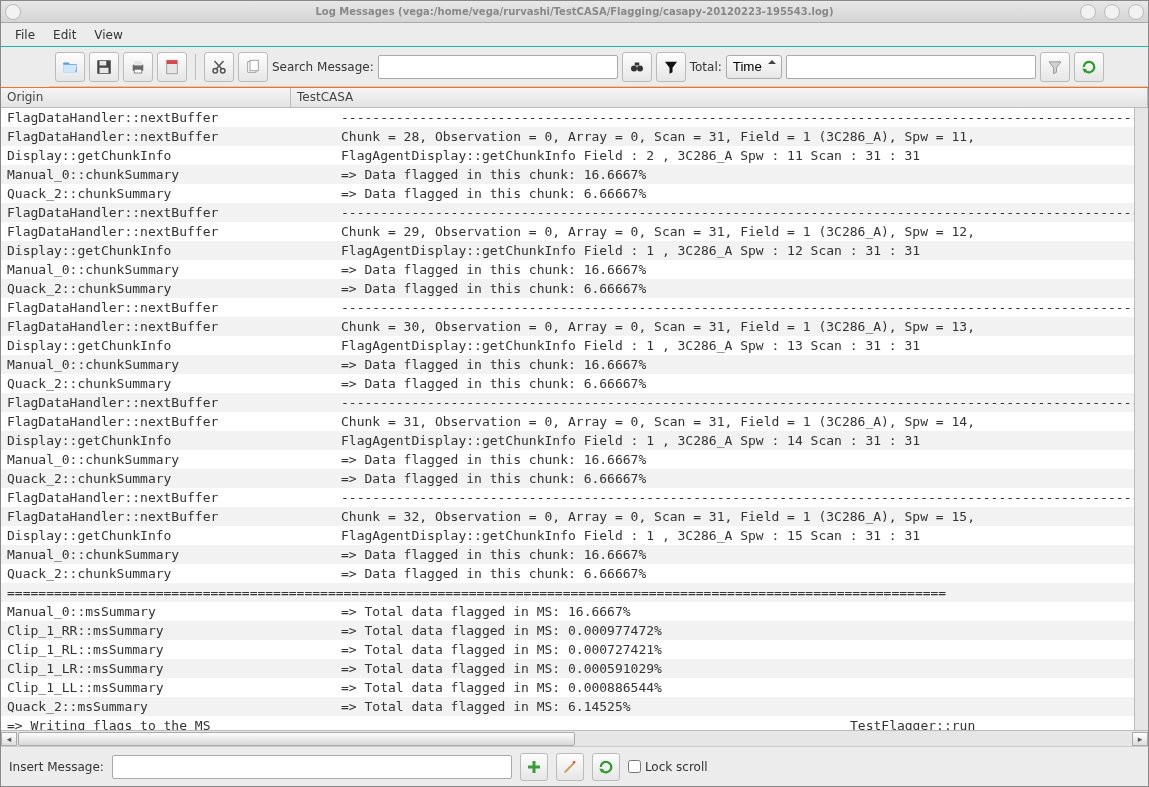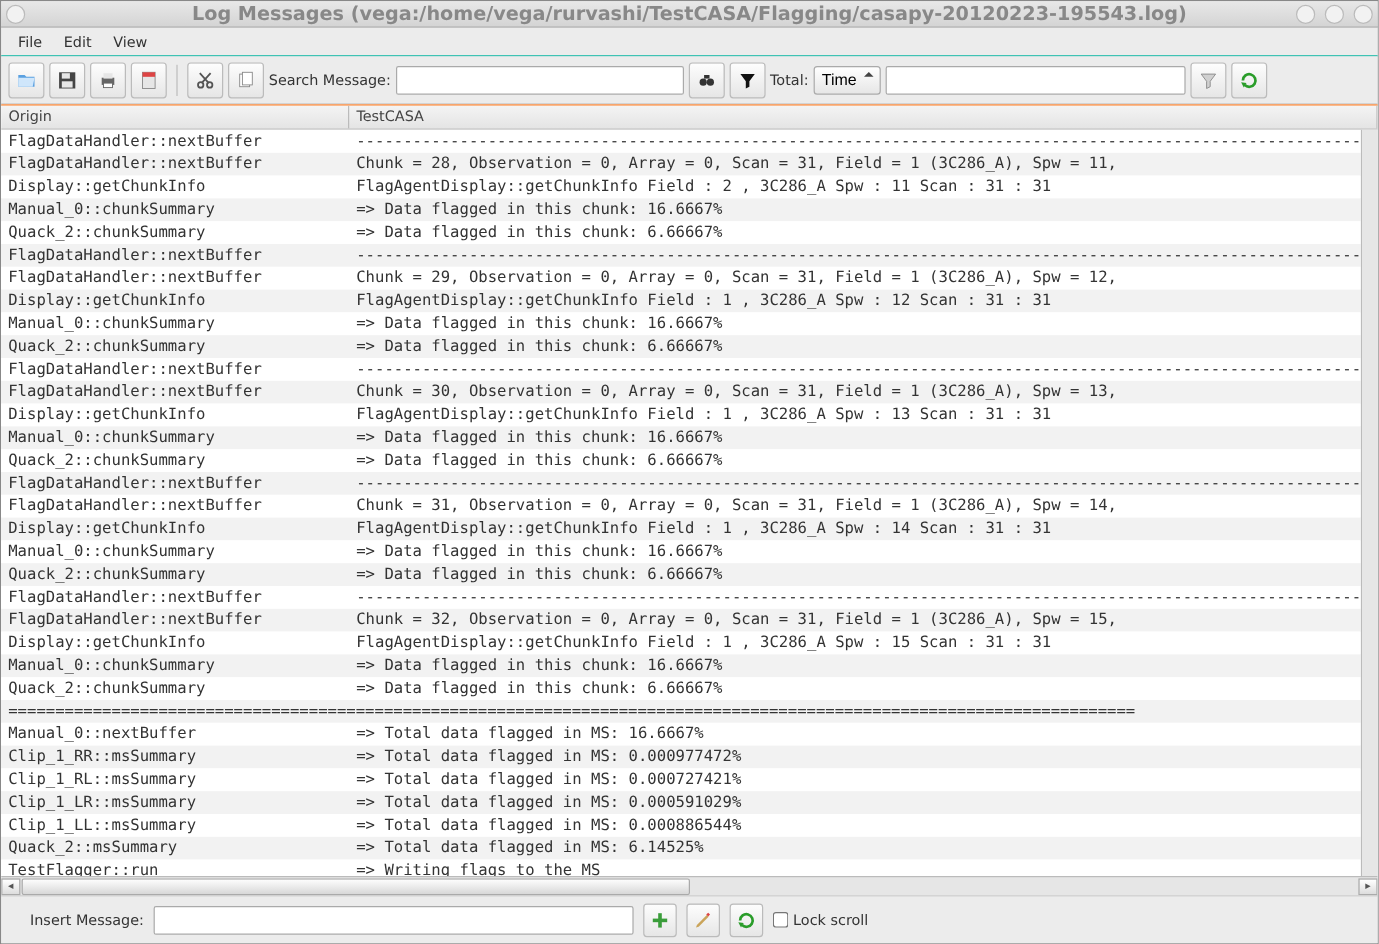--- a/index.html
+++ b/index.html
@@ -1,58 +1,58 @@
 <!DOCTYPE html>
 <html><head>
 <meta charset="utf-8">
 <style>
   * { box-sizing: border-box; margin: 0; padding: 0; }
   body { font-family: "DejaVu Sans", Arial, sans-serif; font-size: 12px; background: #ececec; color: #333; }
   .window { width: 1149px; height: 787px; background: #ececec; border: 1px solid #888; display: flex; flex-direction: column; }
   .titlebar { height: 22px; background: linear-gradient(#e8e8e8,#d4d4d4); border-bottom: 1px solid #aaa; display: flex; align-items: center; position: relative; }
   .titlebar .wm-btn { width: 16px; height: 16px; border-radius: 8px; margin-left: 4px; background: #f2f2f2; border: 1px solid #bbb; display: inline-block; }
-  .titlebar .title { position: absolute; left: 0; right: 0; text-align: center; color: #888; font-size: 16px; font-weight: bold; pointer-events: none; }
+  .titlebar .title { position: absolute; left: 0; right: 0; text-align: center; color: #888; font-size: 10px; font-weight: bold; pointer-events: none; }
   .titlebar .right { margin-left: auto; margin-right: 4px; display: flex; gap: 4px; }
 
   .menubar { height: 24px; background: #ececec; display: flex; align-items: center; padding: 0 6px; gap: 2px; border-bottom: 1px solid #14b8a6; }
   .menuitem { padding: 2px 8px; border-radius: 3px; cursor: default; }
 
-  .toolbar { height: 40px; background: #ececec; display: flex; align-items: center; padding: 0 6px; gap: 4px; border-bottom: 1px solid #ccc; }
+  .toolbar { height: 40px; background: #ececec; display: flex; align-items: center; padding: 0 6px; gap: 4px; border-bottom: 1px solid #ccc; margin-left: 48px; }
   .toolbtn { width: 30px; height: 30px; background: linear-gradient(#fdfdfd,#e6e6e6); border: 1px solid #bbb; border-radius: 3px; display: flex; align-items: center; justify-content: center; }
   .toolbtn svg { width: 18px; height: 18px; }
   .sep { width: 1px; height: 26px; background: #bbb; margin: 0 4px; }
   .toolbar .lbl { color: #333; }
   .toolbar input[type=text] { height: 24px; border: 1px solid #aaa; border-radius: 2px; padding: 0 4px; }
   .search-field { flex: 0 0 240px; }
   .filter-field { flex: 0 0 250px; }
   select.filtersel { height: 24px; border: 1px solid #aaa; border-radius: 3px; background: linear-gradient(#fff,#e6e6e6); padding: 0 18px 0 6px; -webkit-appearance: none; appearance: none; position: relative; }
   .sel-wrap { position: relative; display: inline-block; }
   .sel-wrap::after { content: ""; position: absolute; right: 6px; top: 5px; width: 0; height: 0; border-left:4px solid transparent; border-right:4px solid transparent; border-bottom:4px solid #444; }
   .sel-wrap::before { content: ""; position: absolute; right: 6px; bottom: 5px; width: 0; height: 0; border-left:4px solid transparent; border-right:4px solid transparent; border-top:4px solid #444; }
 
   .table-wrap { flex: 1; background: #fff; overflow: hidden; display: flex; flex-direction: column; border-top: 1px solid #f97316; }
   .table-head { display: flex; height: 20px; background: linear-gradient(#f4f4f4,#e4e4e4); border-bottom: 1px solid #bbb; }
   .th { padding: 2px 6px; border-right: 1px solid #bbb; color: #444; }
   .th.origin { width: 290px; }
   .th.message { flex: 1; }
   .rows { flex: 1; overflow: auto; font-family: "DejaVu Sans Mono","Courier New",monospace; font-size: 13px; line-height: 19px; }
-  .row { display: flex; white-space: pre; }
+  .row { display: flex; white-space: pre; gap: 44px; }
   .row:nth-child(odd) { background: #ffffff; }
   .row:nth-child(even) { background: #f2f2f2; }
   .cell.origin { width: 290px; padding: 0 6px; }
   .cell.message { flex: 1; padding: 0 6px; overflow: hidden; }
 
   .hscroll { height: 16px; background: #e6e6e6; border-top: 1px solid #bbb; position: relative; }
   .hscroll .btn { width: 16px; height: 14px; position: absolute; top: 1px; background: linear-gradient(#fff,#ddd); border: 1px solid #aaa; display:flex;align-items:center;justify-content:center;font-size:9px;color:#555;}
   .hscroll .btn.left { left: 0; }
   .hscroll .btn.right { right: 0; }
   .hscroll .track { position: absolute; left: 17px; right: 17px; top: 1px; height: 14px; }
   .hscroll .thumb { position: absolute; left: 0; top: 0; height: 14px; width: 50%; background: linear-gradient(#fdfdfd,#d8d8d8); border: 1px solid #aaa; border-radius: 2px; }
 
-  .bottombar { height: 40px; background: #ececec; display: flex; align-items: center; padding: 0 24px; gap: 8px; border-top: 1px solid #ccc; }
+  .bottombar { height: 40px; background: #ececec; display: flex; align-items: center; padding: 0 8px; gap: 8px; border-top: 1px solid #ccc; }
   .insert-field { flex: 0 0 400px; height: 24px; border: 1px solid #aaa; border-radius: 2px; padding: 0 4px; }
   .iconbtn { width: 28px; height: 28px; border: 1px solid #bbb; border-radius: 3px; background: linear-gradient(#fdfdfd,#e6e6e6); display:flex;align-items:center;justify-content:center; }
   .iconbtn svg { width: 18px; height: 18px; }
   .chk { display:flex; align-items:center; gap:4px; }
   .vscroll-indicator { width:14px; background:#e6e6e6; border-left:1px solid #bbb; }
 </style>
 </head>
 <body>
 
 <div class="window">
@@ -174,27 +174,27 @@
           <div class="row"><div class="cell origin">FlagDataHandler::nextBuffer</div><div class="cell message">Chunk = 31, Observation = 0, Array = 0, Scan = 31, Field = 1 (3C286_A), Spw = 14,</div></div>
           <div class="row"><div class="cell origin">Display::getChunkInfo</div><div class="cell message">FlagAgentDisplay::getChunkInfo Field : 1 , 3C286_A Spw : 14 Scan : 31 : 31</div></div>
           <div class="row"><div class="cell origin">Manual_0::chunkSummary</div><div class="cell message">=&gt; Data flagged in this chunk: 16.6667%</div></div>
           <div class="row"><div class="cell origin">Quack_2::chunkSummary</div><div class="cell message">=&gt; Data flagged in this chunk: 6.66667%</div></div>
           <div class="row"><div class="cell origin">FlagDataHandler::nextBuffer</div><div class="cell message">------------------------------------------------------------------------------------------------------------------------</div></div>
           <div class="row"><div class="cell origin">FlagDataHandler::nextBuffer</div><div class="cell message">Chunk = 32, Observation = 0, Array = 0, Scan = 31, Field = 1 (3C286_A), Spw = 15,</div></div>
           <div class="row"><div class="cell origin">Display::getChunkInfo</div><div class="cell message">FlagAgentDisplay::getChunkInfo Field : 1 , 3C286_A Spw : 15 Scan : 31 : 31</div></div>
           <div class="row"><div class="cell origin">Manual_0::chunkSummary</div><div class="cell message">=&gt; Data flagged in this chunk: 16.6667%</div></div>
           <div class="row"><div class="cell origin">Quack_2::chunkSummary</div><div class="cell message">=&gt; Data flagged in this chunk: 6.66667%</div></div>
           <div class="row"><div class="cell message">========================================================================================================================</div></div>
-          <div class="row"><div class="cell origin">Manual_0::nextBuffer</div><div class="cell message">=&gt; Total data flagged in MS: 16.6667%</div></div>
+          <div class="row"><div class="cell origin">Manual_0::msSummary</div><div class="cell message">=&gt; Total data flagged in MS: 16.6667%</div></div>
           <div class="row"><div class="cell origin">Clip_1_RR::msSummary</div><div class="cell message">=&gt; Total data flagged in MS: 0.000977472%</div></div>
           <div class="row"><div class="cell origin">Clip_1_RL::msSummary</div><div class="cell message">=&gt; Total data flagged in MS: 0.000727421%</div></div>
           <div class="row"><div class="cell origin">Clip_1_LR::msSummary</div><div class="cell message">=&gt; Total data flagged in MS: 0.000591029%</div></div>
           <div class="row"><div class="cell origin">Clip_1_LL::msSummary</div><div class="cell message">=&gt; Total data flagged in MS: 0.000886544%</div></div>
           <div class="row"><div class="cell origin">Quack_2::msSummary</div><div class="cell message">=&gt; Total data flagged in MS: 6.14525%</div></div>
-          <div class="row"><div class="cell origin">TestFlagger::run</div><div class="cell message">=&gt; Writing flags to the MS</div></div>
+          <div class="row"><div class="cell message">=&gt; Writing flags to the MS</div><div class="cell origin">TestFlagger::run</div></div>
         </div>
       <div class="vscroll-indicator"></div>
     </div>
     <div class="hscroll">
       <div class="btn left">◂</div>
       <div class="track">
         <div class="thumb"></div>
       </div>
       <div class="btn right">▸</div>
     </div>

